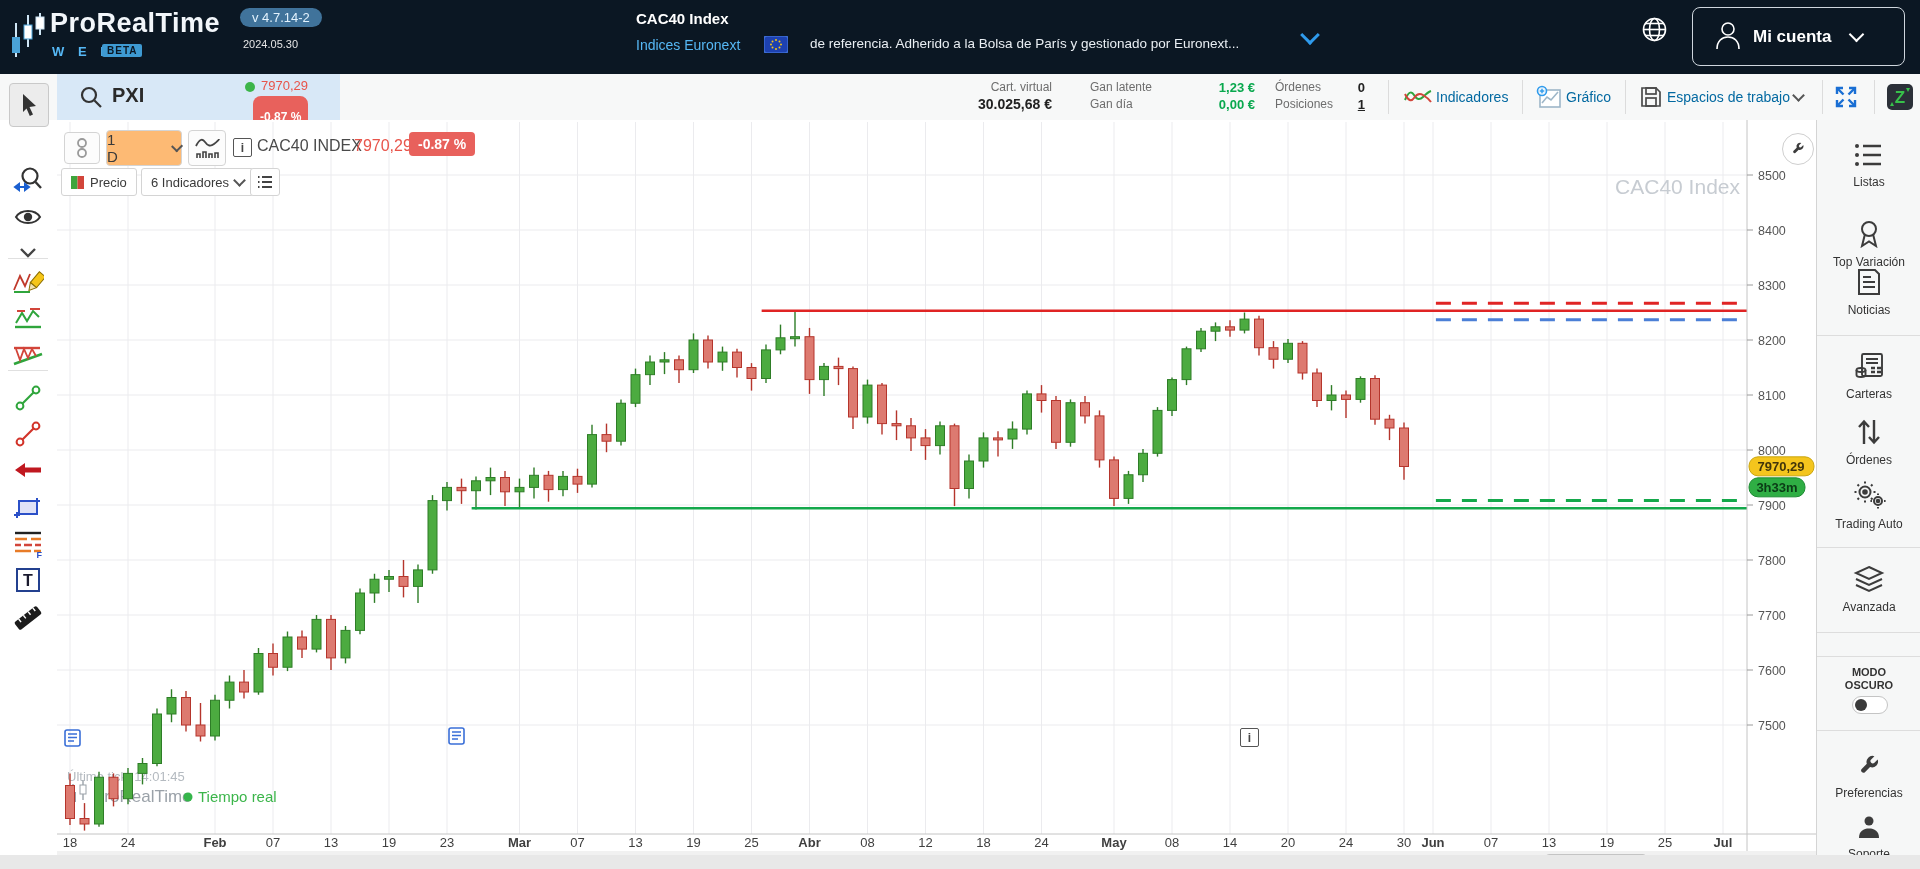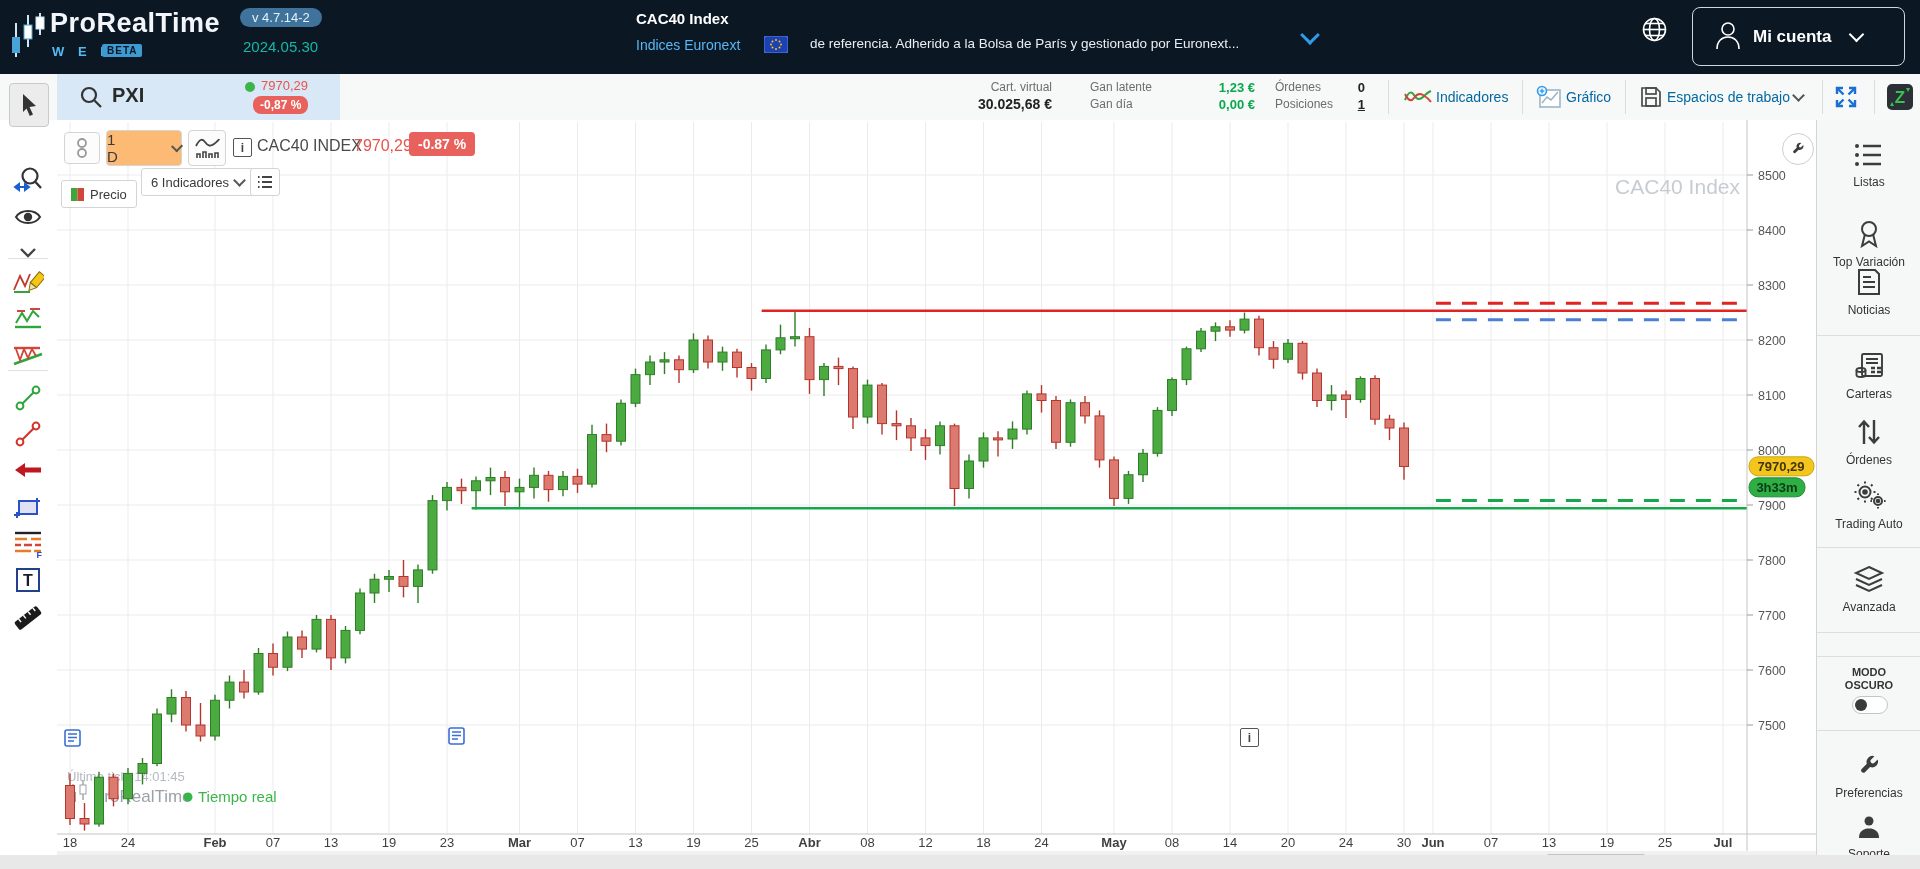--- a/index.html
+++ b/index.html
@@ -5,38 +5,38 @@
   html,body{margin:0;padding:0;background:#e8e8e8;}
   #app{position:relative;width:1920px;height:855px;overflow:hidden;background:#fff;
        font-family:"Liberation Sans",sans-serif;-webkit-font-smoothing:antialiased;}
   .abs{position:absolute;}
   
   #nav{position:absolute;left:0;top:0;width:1920px;height:74px;background:#0b1723;color:#fff;}
   .brand{font-size:27px;font-weight:bold;color:#f2f6fa;letter-spacing:.5px;}
   .brand-sub{font-size:13px;font-weight:bold;color:#56b8f5;letter-spacing:5px;}
   .beta{background:#3e9ad2;color:#0b1723;font-size:10px;font-weight:bold;padding:1px 5px;border-radius:2px;letter-spacing:1px;}
   .verpill{background:#40739b;color:#e2f2fd;font-size:13px;padding:2px 12px;border-radius:11px;}
-  .navdate{font-size:15px;color:#14b8a6;}
+  .navdate{font-size:11px;color:#e5e5e5;}
   .inst-name{font-size:15px;font-weight:bold;color:#fff;}
   .inst-mkt{font-size:14px;color:#56b8f5;}
   .desc{font-size:13.5px;color:#e9eef3;line-height:22px;white-space:nowrap;}
   .chev{display:inline-block;width:11px;height:11px;border-right:3px solid #2f9bec;border-bottom:3px solid #2f9bec;transform:rotate(45deg);}
   #account-btn{position:absolute;left:1692px;top:7px;width:213px;height:59px;border:1px solid #cfd6dd;border-radius:8px;
       display:flex;align-items:center;gap:12px;padding-left:22px;box-sizing:border-box;}
   .acct-label{font-size:17px;font-weight:bold;color:#fff;}
   .chev-w{display:inline-block;width:9px;height:9px;border-right:2.5px solid #fff;border-bottom:2.5px solid #fff;transform:rotate(45deg);margin-left:8px;margin-top:-4px;}
   
   #row2{position:absolute;left:0;top:74px;width:1920px;height:46px;background:#f7f8f8;border-bottom:1px solid #d5d5d5;}
   #searchband{position:absolute;left:57px;top:0;width:283px;height:46px;background:#d8e8f7;}
   .symtext{font-size:20px;font-weight:bold;color:#2a2a2a;}
   .qlabel{font-size:12px;color:#6d6d6d;line-height:17px;}
   .qvalue{font-size:13px;font-weight:bold;color:#222;line-height:17px;}
   .qgreen{color:#09a84e;}
   .redtxt{color:#e8544a;}
-  .badge-red{background:#e8615c;color:#fff;font-size:12px;font-weight:bold;border-radius:8px;padding:2px 7px;display:inline-block;}
+  .badge-red{background:#e8615c;color:#fff;font-size:12px;font-weight:bold;border-radius:8px;padding:14px 7px;display:inline-block;}
   .vdiv{position:absolute;top:6px;width:1px;height:34px;background:#dcdcdc;}
   .toolbtn{position:absolute;top:0;height:46px;display:flex;align-items:center;gap:4px;font-size:14px;color:#0369a1;cursor:pointer;}
   
   #lefttools{position:absolute;left:0;top:120px;width:57px;height:749px;background:#fff;border-right:1px solid #d9d9d9;}
   .ltool{position:absolute;left:9px;width:38px;height:32px;display:flex;align-items:center;justify-content:center;cursor:pointer;}
   .ltool.sel{background:#ececec;border:1px solid #c9c9c9;border-radius:4px;height:42px;}
   .ldiv{position:absolute;left:8px;width:40px;height:1px;background:#e0e0e0;}
   
   #chartwrap{position:absolute;left:57px;top:120px;width:1759px;height:732px;background:#fff;}
   #chart-svg{position:absolute;left:0;top:0;}
@@ -644,21 +644,21 @@
       <svg width="26" height="24" viewBox="0 0 26 24" fill="none">
         <path d="M2 10 q5 -10 9 -4 t9 2 t5 -5" stroke="#444" stroke-width="1.8"></path>
         <path d="M3 22 v-4 h3 v4 M9 22 v-6 h3 v6 M15 22 v-4 h3 v4 M21 22 v-5 h3 v5" stroke="#444" stroke-width="1.6"></path>
       </svg>
     </div>
     <div class="mini-ibox" style="left:176px;top:18px;">i</div>
     <span class="abs ctb-name" style="left:200px;top:17px;">CAC40 INDEX</span>
     <span class="abs ctb-price" style="left:297px;top:17px;">7970,29</span>
     <span class="abs badge-red2" style="left:352px;top:12px;">-0.87 %</span>
 
-    <div class="chip" style="left:4px;top:60px;">
+    <div class="chip" style="left:4px;top:48px;">
       <svg width="13" height="13" viewBox="0 0 13 13">
         <rect x="0" y="0" width="6.5" height="13" fill="#3fa53c"></rect>
           <rect x="6.5" y="0" width="6.5" height="13" fill="#d2453a"></rect>
       </svg>
       <span>Precio</span>
     </div>
     <div class="chip" style="left:84px;top:48px;">
       <span>6 Indicadores</span>
       <span class="chev-g"></span>
     </div>

